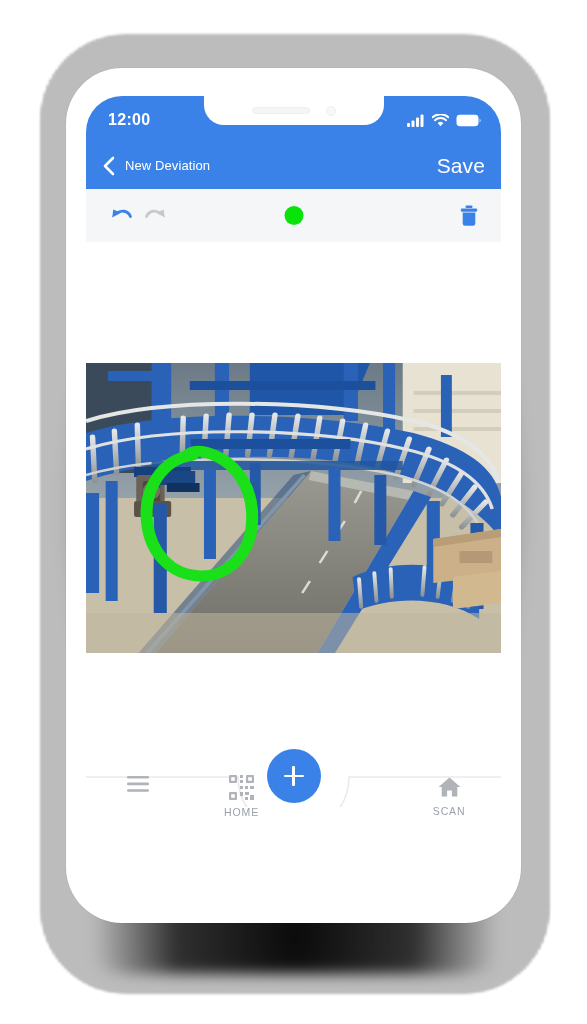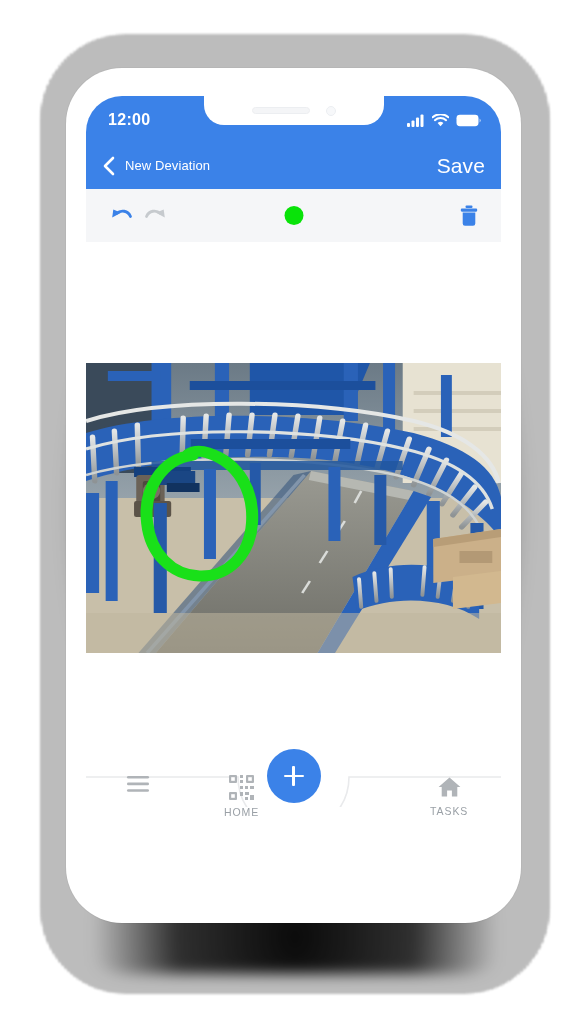--- a/index.html
+++ b/index.html
@@ -536,21 +536,21 @@
               <span class="bn-label">HOME</span>
             </div>
 
             <div class="bn-spacer"></div>
 
 
             <div class="bn-item">
               <svg width="25" height="24" viewBox="0 0 25 24">
                 <path d="M12.5 2.4 L23.4 12 h-3.1 v9.6 h-5.4 v-6.2 h-4.8 v6.2 H4.7 V12 H1.6 Z" fill="#b0b4b8"></path>
               </svg>
-              <span class="bn-label">TASKS</span>
+              <span class="bn-label">SCAN</span>
             </div>
 
           </div>
         </div>
 
       </div>
     </div>
   </div>
 
   <div class="corner-artifact"></div>

